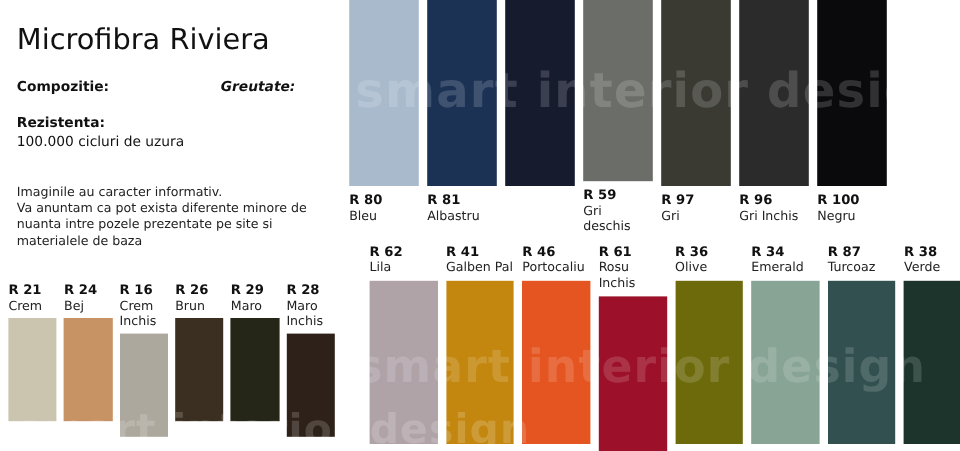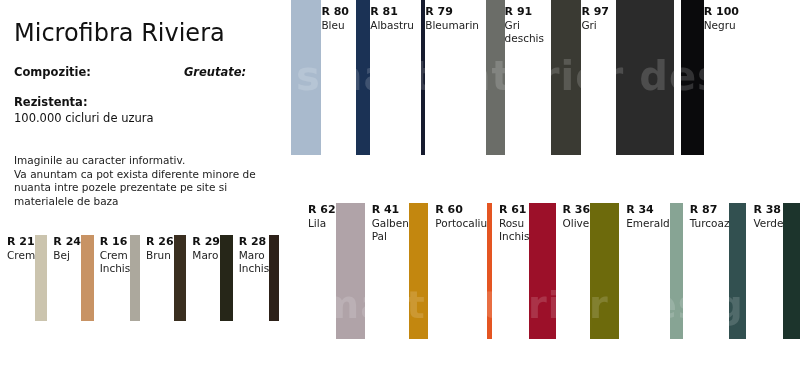--- a/index.html
+++ b/index.html
@@ -110,21 +110,21 @@
     width: 278px;
     height: 141px;
     justify-content: center;
   }
   #group-left-bottom .cell { width: 42px; margin-right: 6px; }
   #group-left-bottom .swatch { height: 86px; }
   #group-left-bottom .labels { padding-bottom: 3px; }
 
   .cell {
     display: flex;
-    flex-direction: row;
+    flex-direction: column;
   }
   .swatch {
     width: 100%;
     box-sizing: border-box;
   }
   .code {
     font-size: 11px;
     font-weight: bold;
     line-height: 14px;
     color: #111111;
@@ -206,41 +206,41 @@
       </div>
       <div class="cell">
         <div class="swatch" style="background: rgb(27, 50, 85);"></div>
         <div class="labels">
           <div class="code">R 81</div>
           <div class="name">Albastru</div>
         </div>
       </div>
       <div class="cell">
         <div class="swatch" style="background: rgb(22, 27, 46);"></div>
-        <div class="labels">
-          <div class="code">R 79</div>
-          <div class="name">Bleumarin</div>
-        </div>
       </div>
       <div class="cell">
         <div class="swatch" style="background: rgb(107, 109, 104);"></div>
         <div class="labels">
-          <div class="code">R 91</div>
+          <div class="code">R 59</div>
           <div class="name">Gri deschis</div>
         </div>
       </div>
       <div class="cell">
         <div class="swatch" style="background: rgb(58, 58, 51);"></div>
         <div class="labels">
           <div class="code">R 97</div>
           <div class="name">Gri</div>
         </div>
       </div>
       <div class="cell">
         <div class="swatch" style="background: rgb(43, 43, 43);"></div>
+        <div class="labels">
+          <div class="code">R 96</div>
+          <div class="name">Gri Inchis</div>
+        </div>
       </div>
       <div class="cell">
         <div class="swatch" style="background: rgb(10, 10, 12);"></div>
         <div class="labels">
           <div class="code">R 100</div>
           <div class="name">Negru</div>
         </div>
       </div>
     </div>
 
@@ -254,21 +254,21 @@
       </div>
       <div class="cell">
         <div class="labels">
           <div class="code">R 41</div>
           <div class="name">Galben Pal</div>
         </div>
         <div class="swatch" style="background: rgb(195, 135, 15);"></div>
       </div>
       <div class="cell">
         <div class="labels">
-          <div class="code">R 60</div>
+          <div class="code">R 46</div>
           <div class="name">Portocaliu</div>
         </div>
         <div class="swatch" style="background: rgb(228, 85, 34);"></div>
       </div>
       <div class="cell">
         <div class="labels">
           <div class="code">R 61</div>
           <div class="name">Rosu Inchis</div>
         </div>
         <div class="swatch" style="background: rgb(156, 16, 41);"></div>

